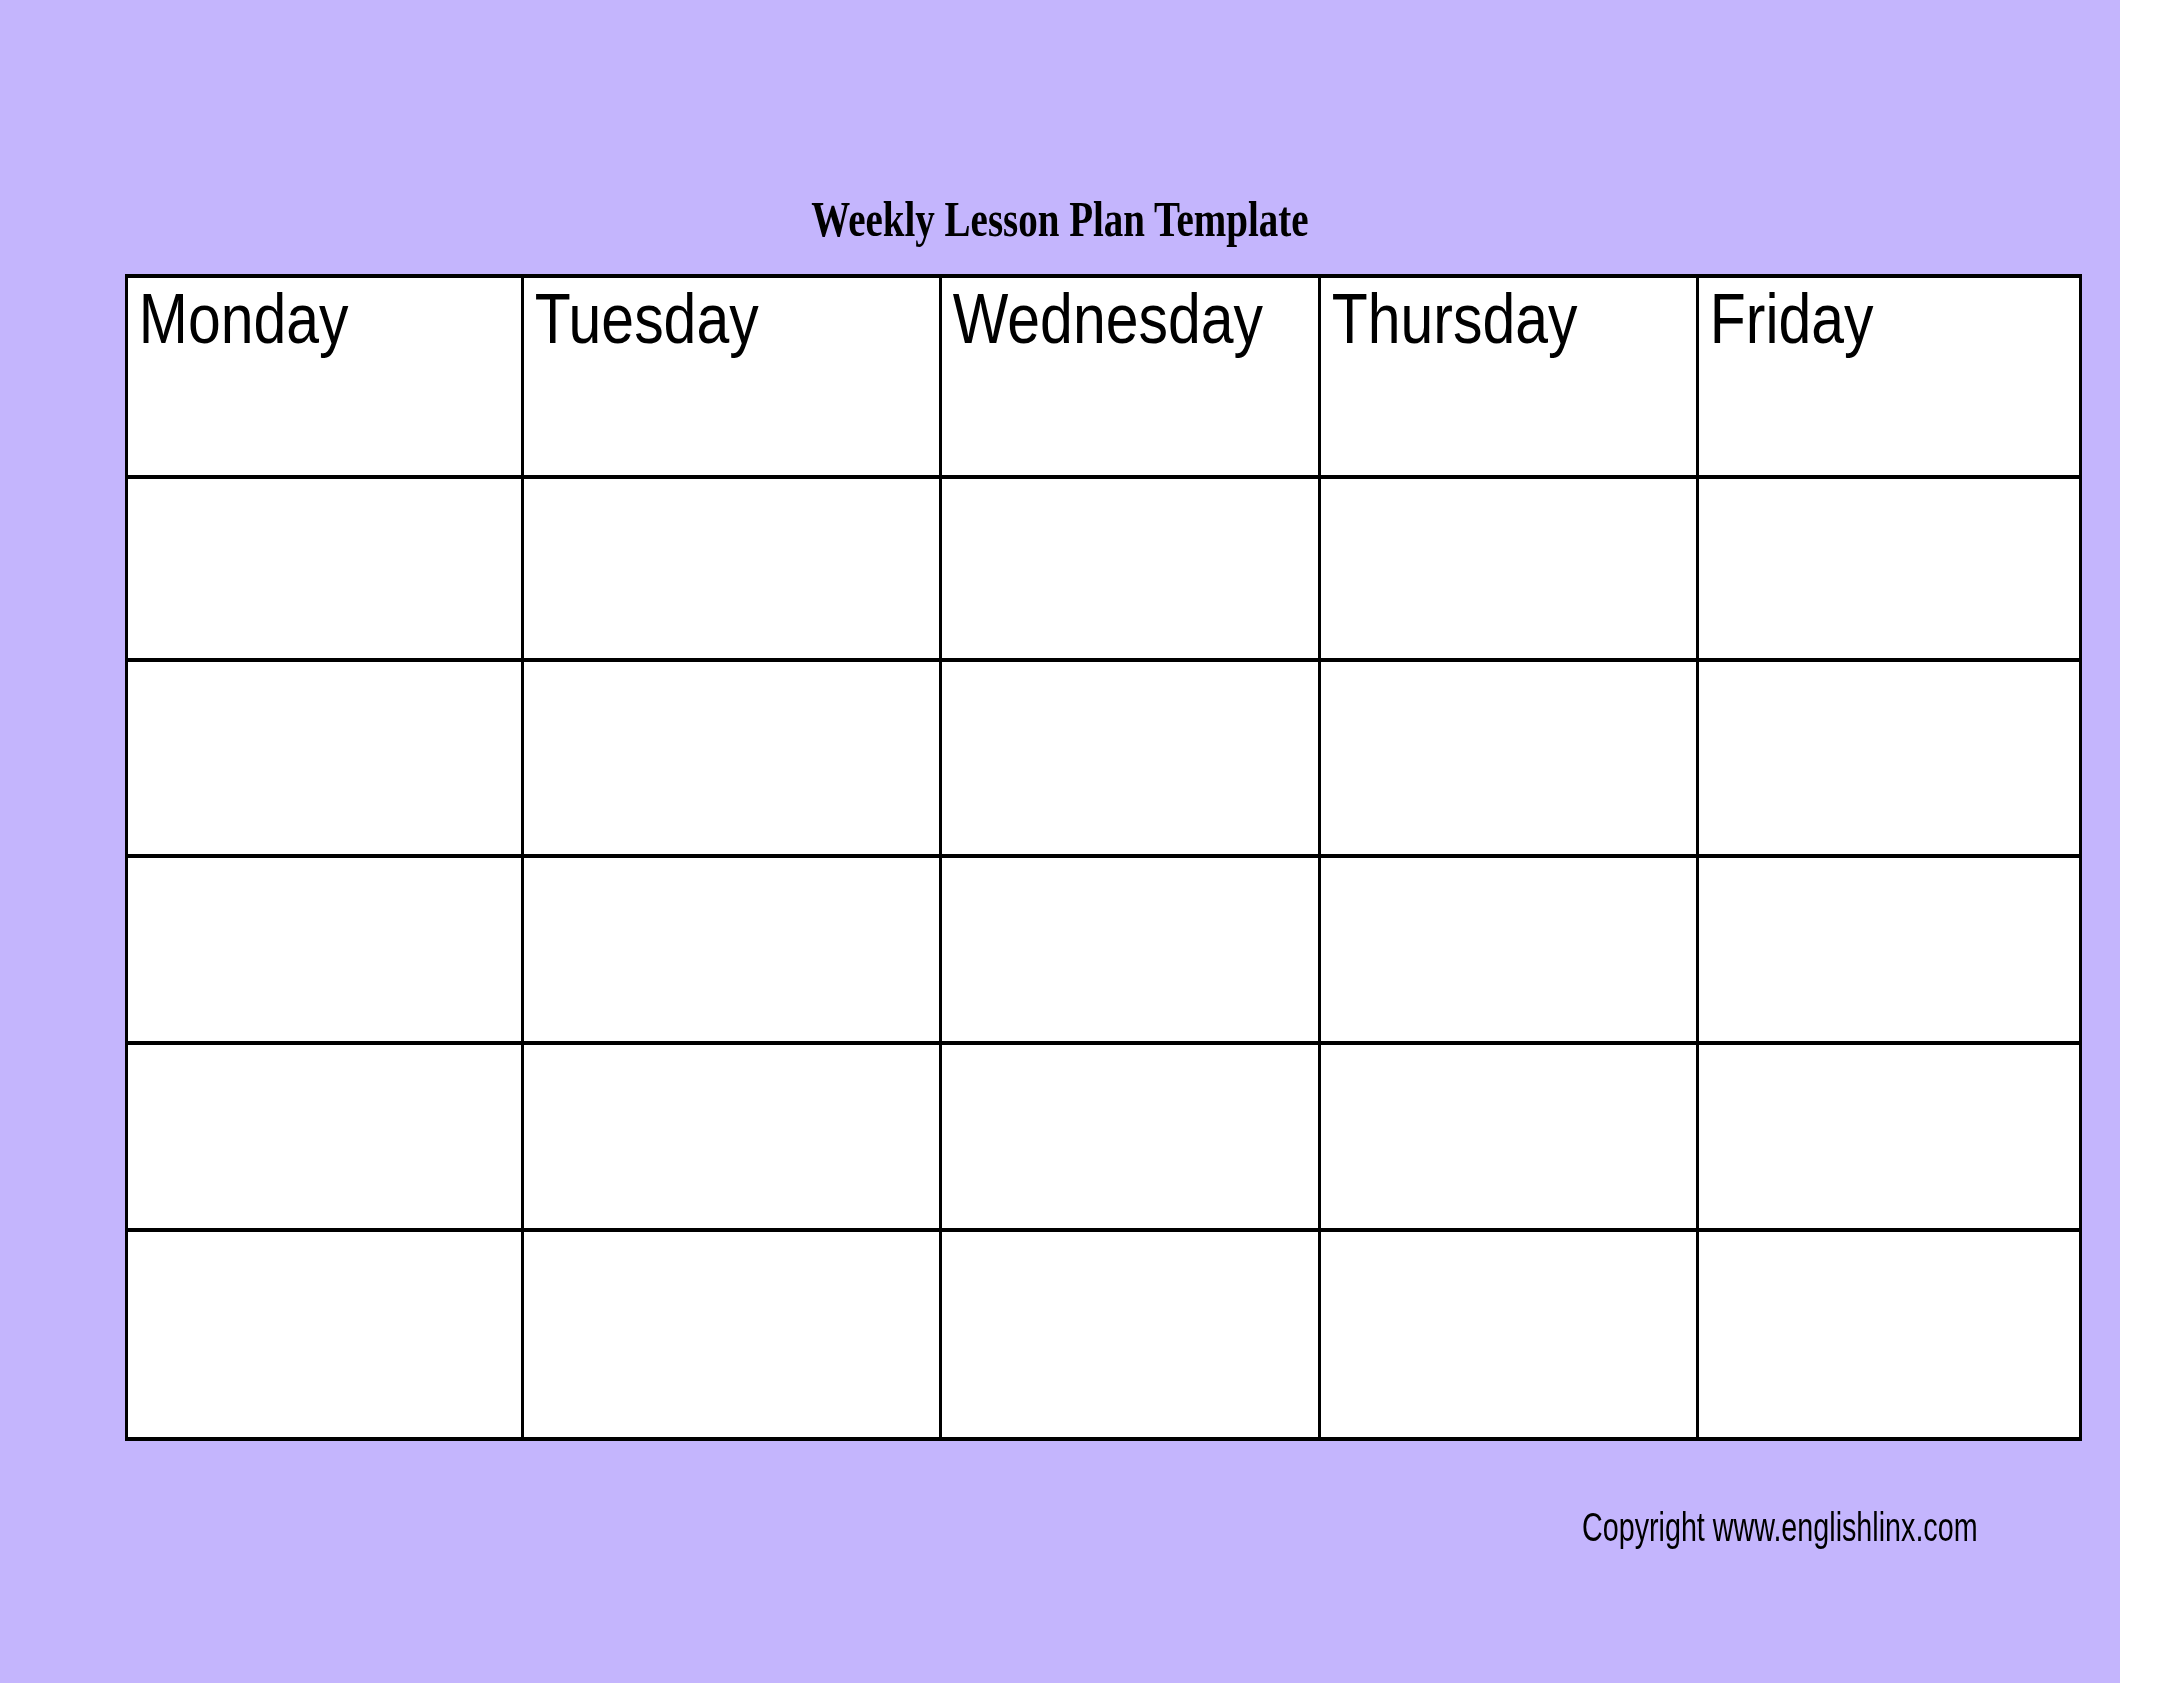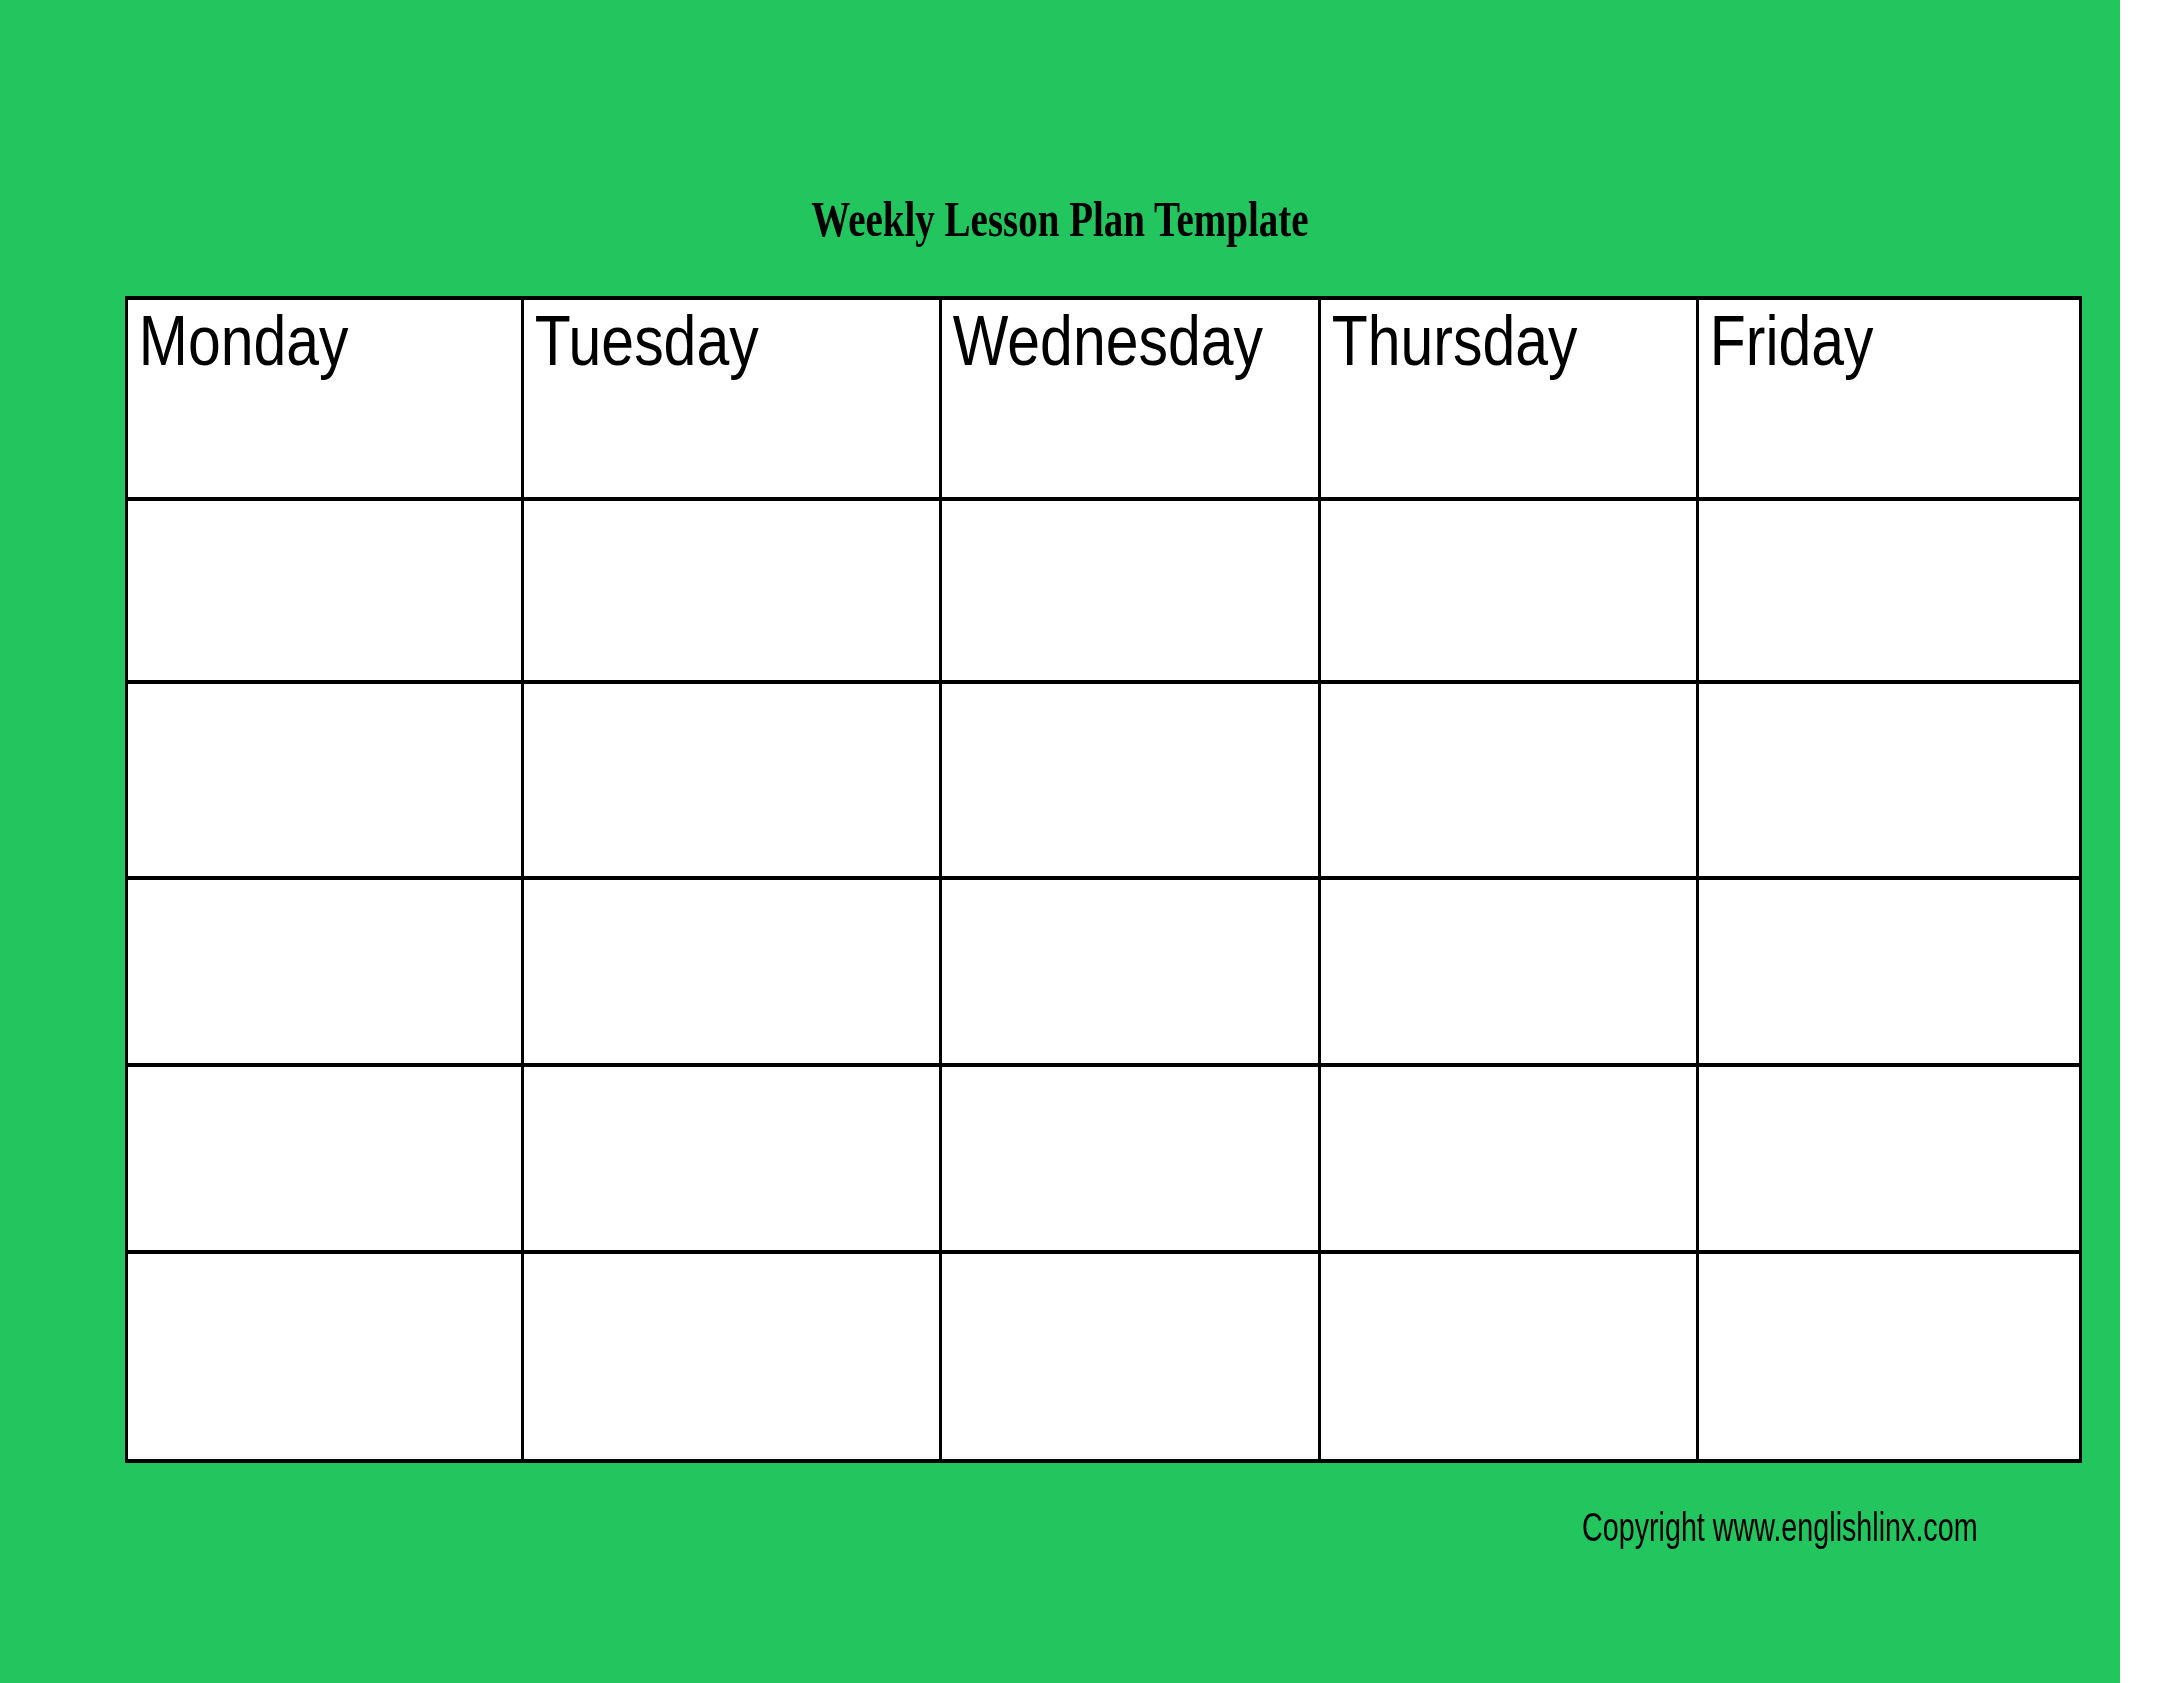--- a/index.html
+++ b/index.html
@@ -4,21 +4,21 @@
 <style>
   html, body {
     margin: 0;
     padding: 0;
     background: #ffffff;
   }
   .page {
     position: relative;
     width: 2120px;
     height: 1683px;
-    background: #22c55e;
+    background: #c4b5fd;
     overflow: hidden;
     font-family: "Liberation Sans", sans-serif;
     color: #000000;
   }
   .title {
     position: absolute;
     top: 191px;
     left: 0;
     width: 100%;
     margin: 0;
@@ -32,21 +32,20 @@
     transform-origin: 50% 50%;
     white-space: nowrap;
   }
   table.plan-table {
     position: absolute;
     left: 125px;
     top: 274px;
     width: 1954px;
     border-collapse: collapse;
     table-layout: fixed;
-    margin-top: 22px;
   }
   .plan-table th,
   .plan-table td {
     border: 3px solid #000000;
     border-top-width: 4px;
     border-bottom-width: 4px;
     padding: 0;
     vertical-align: top;
     background: #ffffff;
   }

